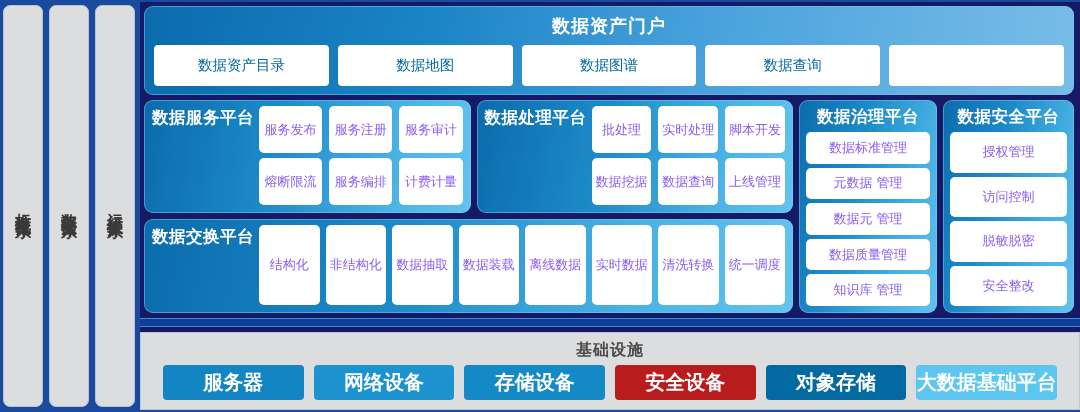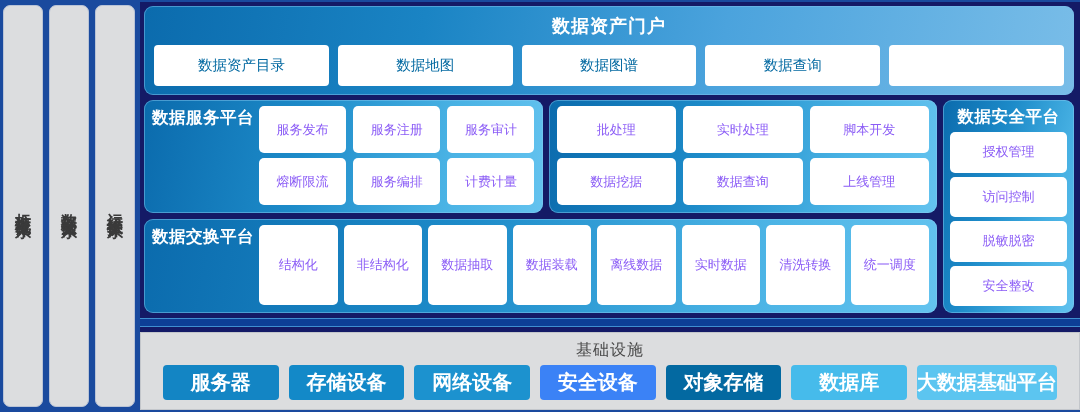--- a/index.html
+++ b/index.html
@@ -186,21 +186,21 @@
     margin: 0 -6px -4px -4px;
     padding: 5px 10px 9px 10px;
     display: flex;
     flex-direction: column;
     gap: 3px;
   }
   .infra-title {
     text-align: center;
     color: #4a4a4a;
     font-size: 16px;
-    font-weight: normal;
+    font-weight: bold;
     line-height: 24px;
     letter-spacing: 1px;
   }
   .infra-pills {
     flex: 1;
     display: flex;
     gap: 10px;
     padding: 0 12px;
   }
   .infra-pill {
@@ -257,20 +257,21 @@
               <div class="chip">服务发布</div>
               <div class="chip">服务注册</div>
               <div class="chip">服务审计</div>
               <div class="chip">熔断限流</div>
               <div class="chip">服务编排</div>
               <div class="chip">计费计量</div>
             </div>
           </div>
 
           <div class="card card-process">
+            <div class="card-title">数据处理平台</div>
             <div class="card-grid grid-3x2">
               <div class="chip">批处理</div>
               <div class="chip">实时处理</div>
               <div class="chip">脚本开发</div>
               <div class="chip">数据挖据</div>
               <div class="chip">数据查询</div>
               <div class="chip">上线管理</div>
             </div>
           </div>
 
@@ -285,42 +286,51 @@
             <div class="chip">数据装载</div>
             <div class="chip">离线数据</div>
             <div class="chip">实时数据</div>
             <div class="chip">清洗转换</div>
             <div class="chip">统一调度</div>
           </div>
         </div>
 
       </div>
 
+      <div class="col-card">
+        <div class="card-title">数据治理平台</div>
+        <div class="col-list">
+          <div class="chip">数据标准管理</div>
+          <div class="chip">元数据 管理</div>
+          <div class="chip">数据元 管理</div>
+          <div class="chip">数据质量管理</div>
+          <div class="chip">知识库 管理</div>
+        </div>
+      </div>
 
       <div class="col-card security">
         <div class="card-title">数据安全平台</div>
         <div class="col-list">
           <div class="chip">授权管理</div>
           <div class="chip">访问控制</div>
           <div class="chip">脱敏脱密</div>
           <div class="chip">安全整改</div>
         </div>
       </div>
 
     </div>
 
     <div class="infra-sep"></div>
 
     <div class="infra">
       <div class="infra-title">基础设施</div>
       <div class="infra-pills">
         <div class="infra-pill" style="background: rgb(19, 133, 196);">服务器</div>
+        <div class="infra-pill" style="background: rgb(28, 146, 207);">网络设备</div>
         <div class="infra-pill" style="background: rgb(19, 137, 200);">存储设备</div>
-        <div class="infra-pill" style="background: rgb(28, 146, 207);">网络设备</div>
-        <div class="infra-pill" style="background: #3b82f6;">安全设备</div>
+        <div class="infra-pill" style="background: #b91c1c;">安全设备</div>
         <div class="infra-pill" style="background: #0369a1;">对象存储</div>
-        <div class="infra-pill" style="background: rgb(70, 187, 235);">数据库</div>
         <div class="infra-pill" style="background: rgb(92, 197, 240);">大数据基础平台</div>
       </div>
     </div>
 
   </div>
 </div>
 
 </body></html>

